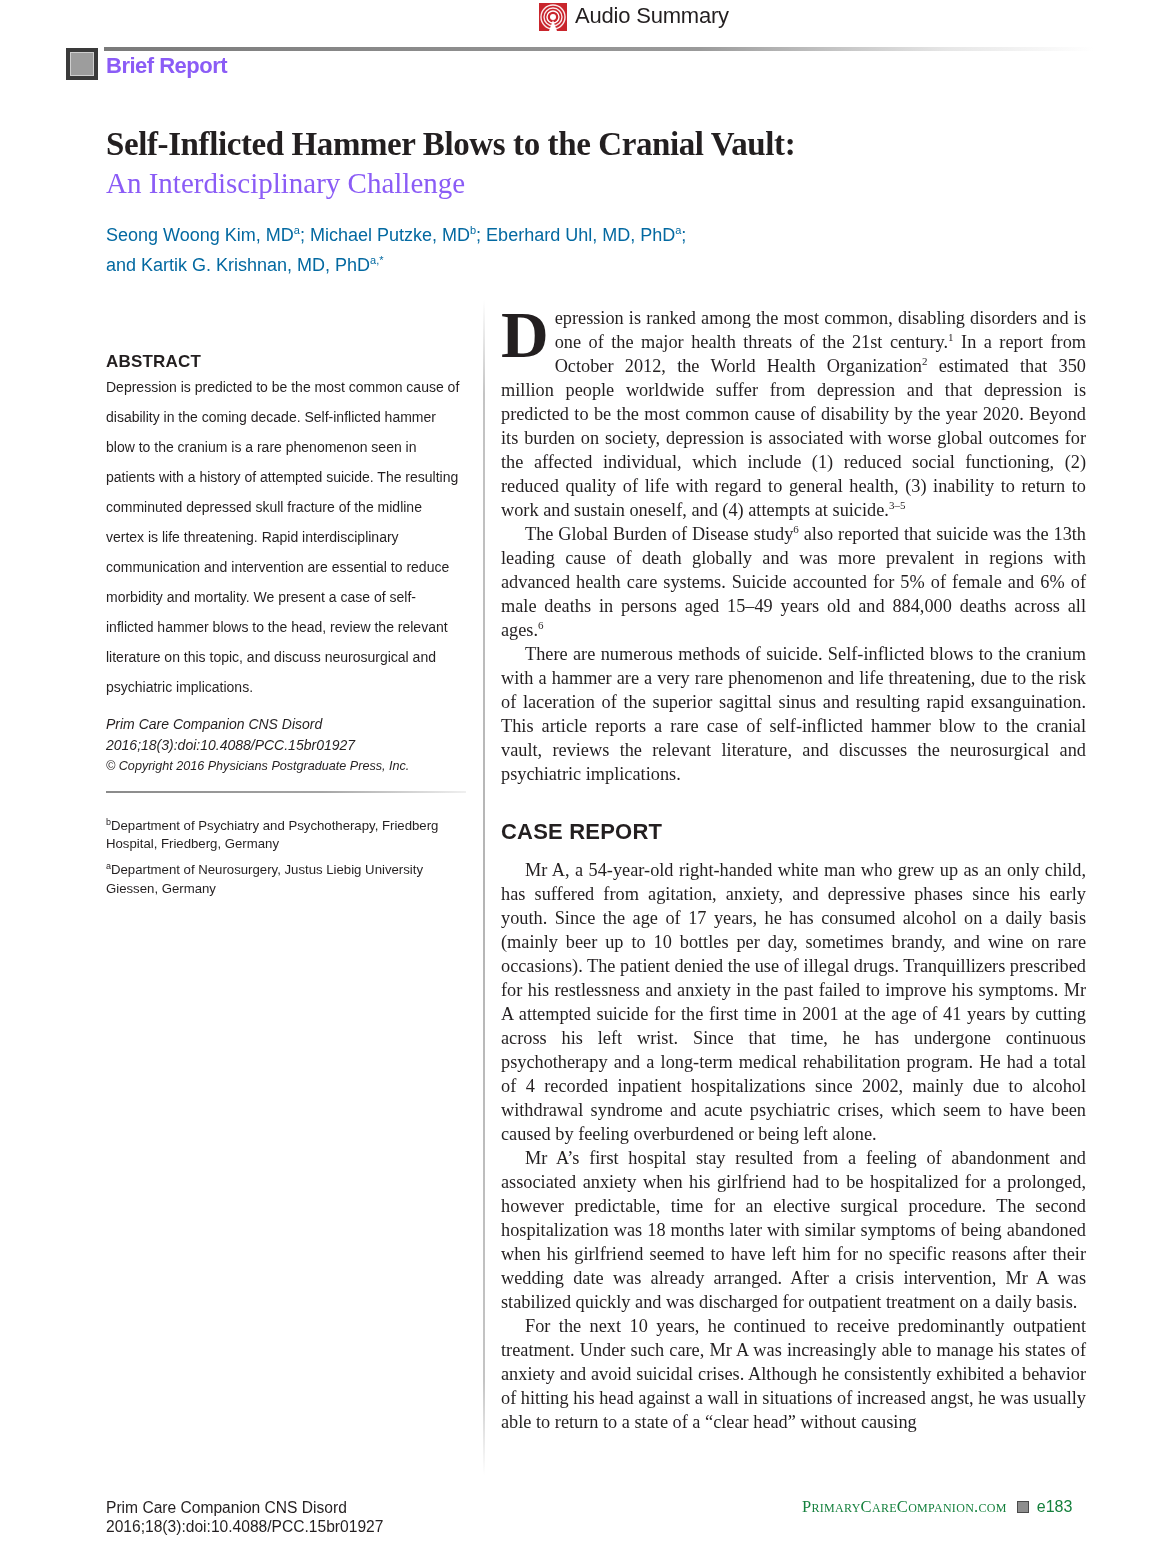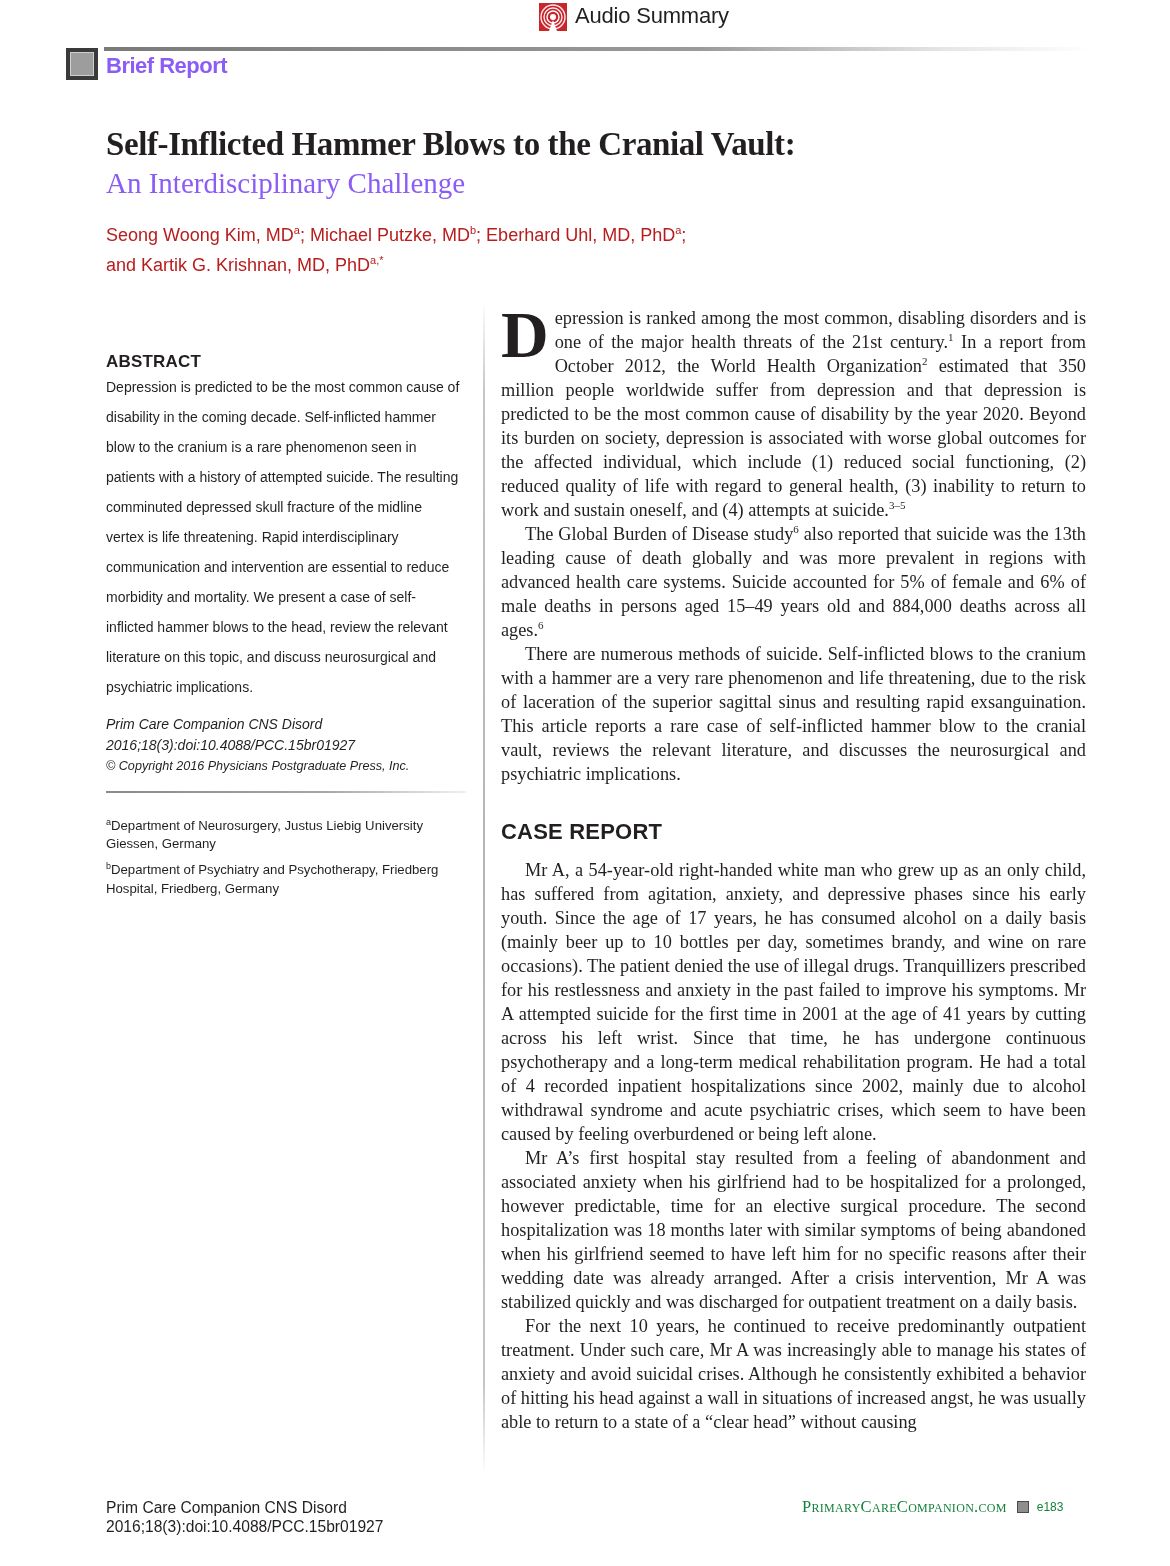--- a/index.html
+++ b/index.html
@@ -18,21 +18,21 @@
     background: linear-gradient(to right, #7a7a7a 0%, #9a9a9a 60%, #e6e6e6 85%, #ffffff 100%); }
 
   
   .section-box { position: absolute; left: 66px; top: 48px; width: 32px; height: 32px; background: #3a3a3a; }
   .section-box .inner { position: absolute; left: 4px; top: 4px; width: 22px; height: 22px; background: #9d9d9d; border: 1px solid #cfcfcf; }
   .section-label { position: absolute; left: 106px; top: 53px; font-size: 22px; font-weight: bold; color: #8b5cf6; letter-spacing: -0.5px; }
 
   
   .title { position: absolute; left: 106px; top: 126px; font-size: 33px; font-weight: bold; color: #231f20; letter-spacing: -0.4px; }
   .subtitle { position: absolute; left: 106px; top: 167px; font-size: 29px; color: #8b5cf6; }
-  .authors { position: absolute; left: 106px; top: 218px; font-size: 18px; line-height: 25px; color: #b91c1c; }
+  .authors { position: absolute; left: 106px; top: 218px; font-size: 18px; line-height: 25px; color: #0369a1; }
   .authors sup { font-size: 11px; }
 
   
   .left-col { position: absolute; left: 106px; top: 352px; width: 356px; }
   .abstract-head { font-size: 17px; font-weight: bold; letter-spacing: 0.2px; margin-bottom: 0; }
   .abstract-text { font-size: 14px; line-height: 30px; }
   .citation { margin-top: 12px; font-size: 14px; line-height: 21px; font-style: italic; }
   .copyright { font-size: 12.6px; line-height: 21px; font-style: italic; }
   .left-rule { margin-top: 14px; height: 2px; width: 360px;
     background: linear-gradient(to right, #8a8a8a 0%, #a5a5a5 60%, #f0f0f0 100%); }
@@ -50,21 +50,21 @@
   .right-col p.first { text-indent: 0; }
   .dropcap { float: left; font-size: 66px; line-height: 50px; font-weight: bold; margin: 4px 6px 0 0; padding: 0; }
   .right-col sup { font-size: 11px; line-height: 0; }
   .case-head { font-family: "Liberation Sans", "DejaVu Sans", sans-serif; font-size: 22px; font-weight: bold; margin: 34px 0 14px 0; text-indent: 0; letter-spacing: 0.2px; }
 
   
   .footer-left { position: absolute; left: 106px; top: 1498px; font-size: 15.6px; line-height: 19px; color: #231f20; }
   .footer-right { position: absolute; left: 802px; top: 1497px; display: flex; align-items: center; font-size: 15px; color: #15803d; }
   .footer-site { font-variant: small-caps; letter-spacing: 0.3px; font-size: 16.5px; }
   .footer-sq { width: 10px; height: 10px; background: #8e8e8e; border: 1px solid #4a4a4a; margin: 0 8px 0 10px; }
-  .footer-page { font-size: 12px; }
+  .footer-page { font-size: 16px; }
 </style>
 </head>
 <body>
 
 <div class="audio">
   <div class="audio-icon">
     <svg width="28" height="28" viewBox="0 0 28 28">
       <circle cx="14" cy="14" r="12" fill="none" stroke="#ffffff" stroke-width="1.4" opacity="0.9"></circle>
       <circle cx="14" cy="14" r="9" fill="none" stroke="#ffffff" stroke-width="1.4" opacity="0.9"></circle>
       <circle cx="14" cy="14" r="6" fill="none" stroke="#ffffff" stroke-width="1.4"></circle>
@@ -97,22 +97,22 @@
 <div class="left-col sans">
   <div class="abstract-head">ABSTRACT</div>
   <div class="abstract-text">Depression is predicted to be the most common cause of disability in the coming decade. Self-inflicted hammer blow to the cranium is a rare phenomenon seen in patients with a history of attempted suicide. The resulting comminuted depressed skull fracture of the midline vertex is life threatening. Rapid interdisciplinary communication and intervention are essential to reduce morbidity and mortality. We present a case of self-inflicted hammer blows to the head, review the relevant literature on this topic, and discuss neurosurgical and psychiatric implications.</div>
   <div class="citation">
     <div>Prim Care Companion CNS Disord</div>
     <div>2016;18(3):doi:10.4088/PCC.15br01927</div>
   </div>
   <div class="copyright">© Copyright 2016 Physicians Postgraduate Press, Inc.</div>
   <div class="left-rule"></div>
   <div class="affils">
+    <p><sup>b</sup><span>Department of Psychiatry and Psychotherapy, Friedberg Hospital, Friedberg, Germany</span></p>
     <p><sup>a</sup><span>Department of Neurosurgery, Justus Liebig University Giessen, Germany</span></p>
-    <p><sup>b</sup><span>Department of Psychiatry and Psychotherapy, Friedberg Hospital, Friedberg, Germany</span></p>
   </div>
 </div>
 
 <div class="col-divider"></div>
 
 <div class="right-col serif">
   <p class="first"><span class="dropcap">D</span><span>epression is ranked among the most common, disabling disorders and is one of the major health threats of the 21st century.</span><sup>1</sup><span> In a report from October 2012, the World Health Organization</span><sup>2</sup><span> estimated that 350 million people worldwide suffer from depression and that depression is predicted to be the most common cause of disability by the year 2020. Beyond its burden on society, depression is associated with worse global outcomes for the affected individual, which include (1) reduced social functioning, (2) reduced quality of life with regard to general health, (3) inability to return to work and sustain oneself, and (4) attempts at suicide.</span><sup>3–5</sup></p>
   <p><span>The Global Burden of Disease study</span><sup>6</sup><span> also reported that suicide was the 13th leading cause of death globally and was more prevalent in regions with advanced health care systems. Suicide accounted for 5% of female and 6% of male deaths in persons aged 15–49 years old and 884,000 deaths across all ages.</span><sup>6</sup></p>
   <p>There are numerous methods of suicide. Self-inflicted blows to the cranium with a hammer are a very rare phenomenon and life threatening, due to the risk of laceration of the superior sagittal sinus and resulting rapid exsanguination. This article reports a rare case of self-inflicted hammer blow to the cranial vault, reviews the relevant literature, and discusses the neurosurgical and psychiatric implications.</p>
 

